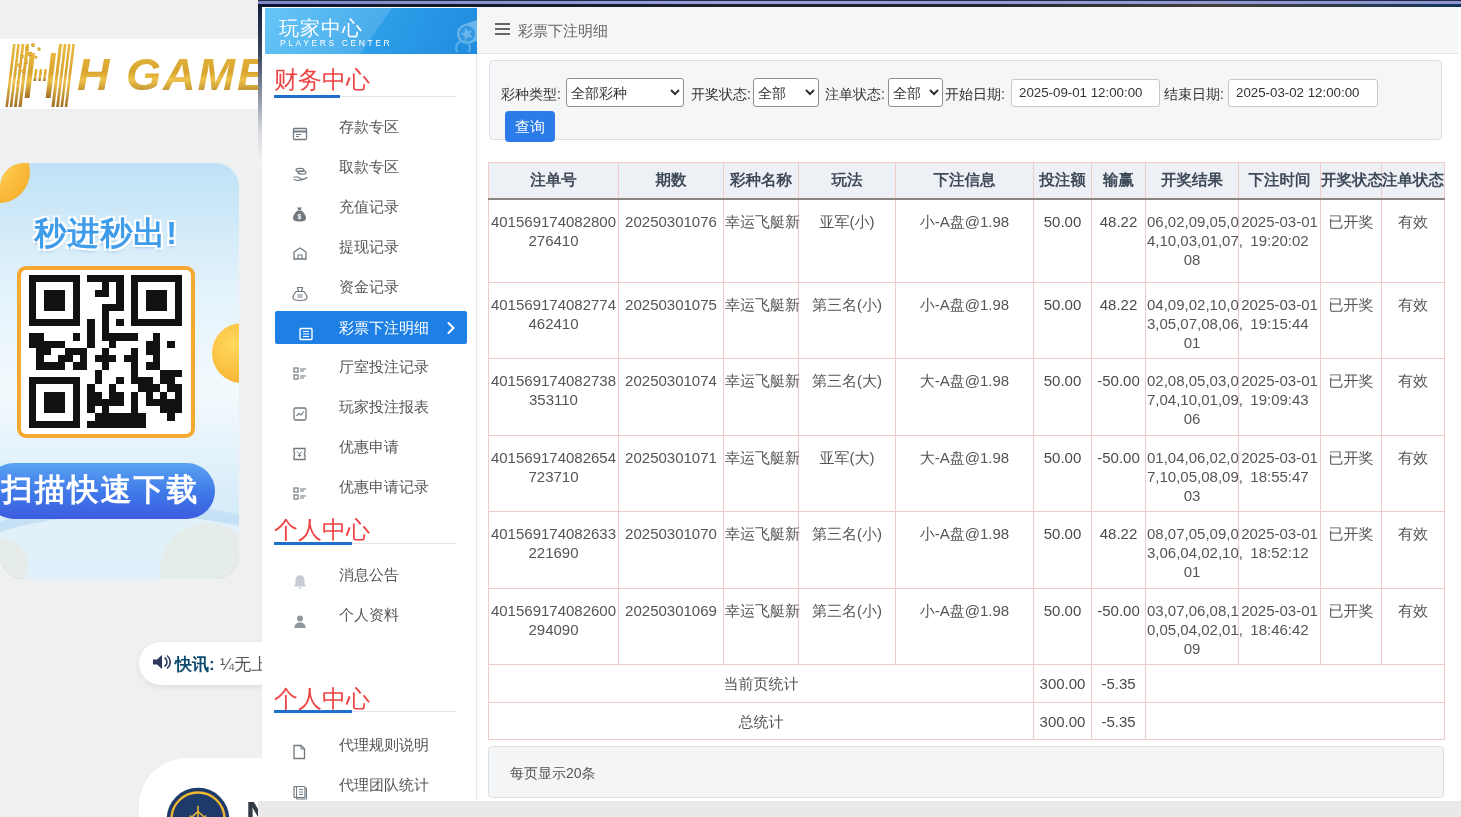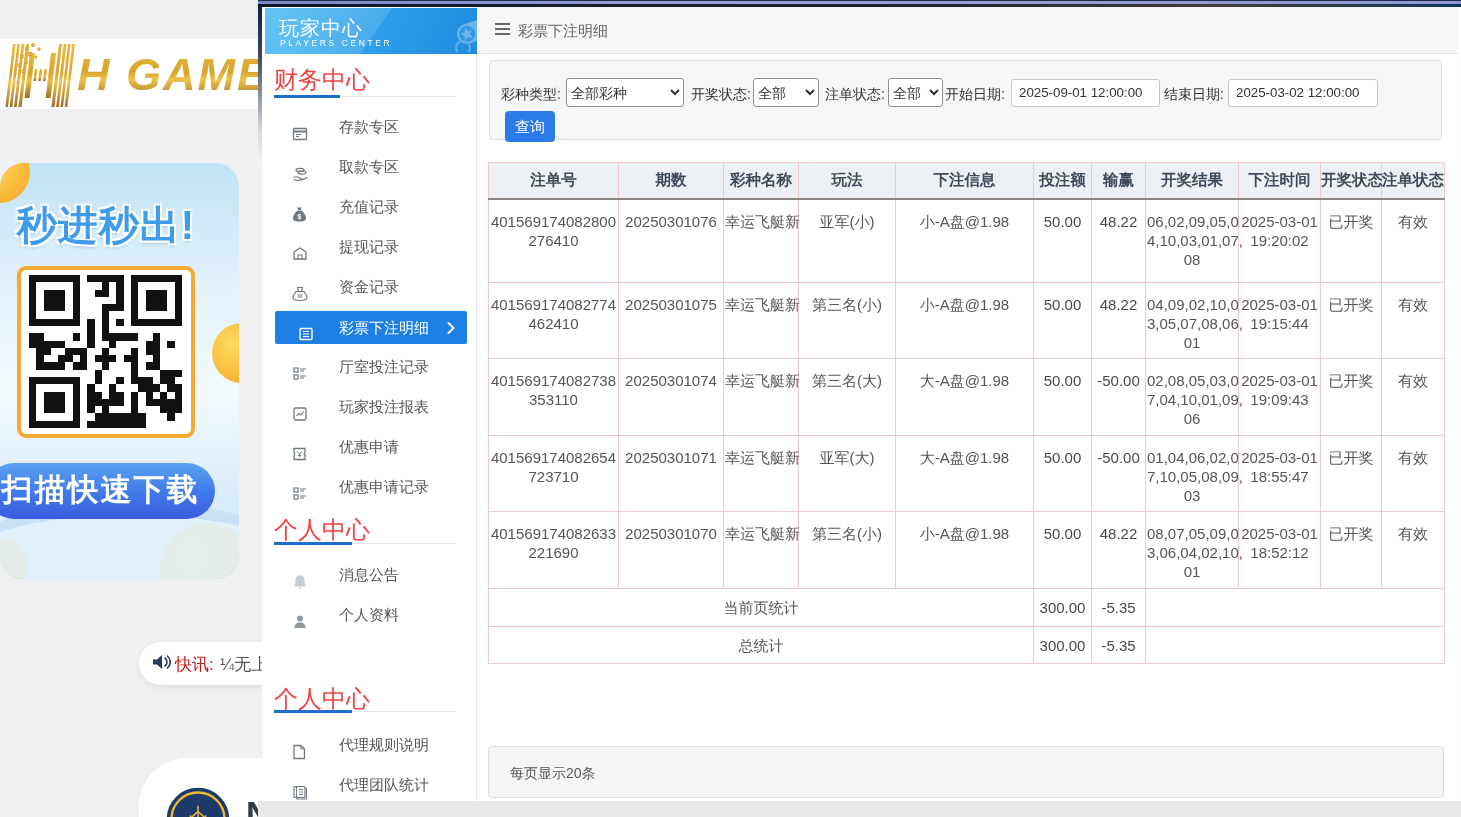--- a/index.html
+++ b/index.html
@@ -7,32 +7,32 @@
   body { font-family:"Liberation Sans", sans-serif; }
   #page { position:relative; width:1461px; height:817px; background:#eef0f2; overflow:hidden; }
   .abs { position:absolute; }
 
   
   #whitestrip { left:0; top:39px; width:1461px; height:70px; background:#fff; }
   #promo { left:0; top:163px; width:239px; height:416px; border-radius:24px;
      background:linear-gradient(180deg,#bfe2f6 0%, #e3f2fb 30%, #f3fafd 55%, #d9edf9 80%, #cfe9fb 100%);
      overflow:hidden; }
   .blob { position:absolute; border-radius:50%; background:radial-gradient(circle at 35% 35%, #ffd95e, #f5a623); }
-  #miaojin { left:0; top:35px; width:212px; text-align:center; font-size:40px; font-weight:900;
+  #miaojin { left:0; top:49px; width:212px; text-align:center; font-size:32px; font-weight:900;
      color:#3f9ceb; letter-spacing:1px;
      text-shadow:-2px -2px 0 #fff, 2px -2px 0 #fff, -2px 2px 0 #fff, 2px 2px 0 #fff, 0 3px 3px rgba(120,170,220,.55); }
   #qrbox { left:17px; top:103px; width:178px; height:172px; background:#fff;
      border:4px solid #f5a933; border-radius:9px; }
   #scanpill { left:-14px; top:300px; width:229px; height:56px; border-radius:28px;
      background:linear-gradient(180deg,#5aa2f2 0%, #3f78e8 55%, #3d5ce0 100%);
      color:#fff; font-size:31px; font-weight:700; text-align:center; line-height:54px; letter-spacing:2px; }
   #kuaixun { left:139px; top:642px; width:160px; height:43px; background:#fff; border-radius:22px;
      box-shadow:0 2px 6px rgba(0,0,0,.08); }
   #kuaixun .kx-ic { position:absolute; left:13px; top:11px; }
-  #kuaixun .kx-t { position:absolute; left:36px; top:11px; font-size:17px; font-weight:400; color:#b91c1c; }
+  #kuaixun .kx-t { position:absolute; left:36px; top:11px; font-size:17px; font-weight:700; color:#0c4a6e; }
   #kuaixun .kx-m { position:absolute; left:81px; top:11px; font-size:17px; color:#555; }
   #bcard { left:139px; top:758px; width:160px; height:59px; background:#fff; border-radius:48px 0 0 0; }
   #bign { left:246px; top:794px; font-size:34px; font-weight:800; color:#333b47; }
 
   
   #panel { left:258px; top:0; width:1203px; height:801px; }
   #bar-line { left:0; top:0; width:1203px; height:1px; background:#242a4a; }
   #bar-purple { left:0; top:1px; width:1203px; height:3px;
      background:linear-gradient(90deg,#7e86c6,#9aa2da 40%,#8e96d2); }
   #bar-dark { left:0; top:4px; width:1203px; height:3px;
@@ -547,20 +547,33 @@
               <td>幸运飞艇新</td>
               <td>第三名(小)</td>
               <td>小-A盘@1.98</td>
               <td class="num">50.00</td>
               <td class="num">48.22</td>
               <td>08,07,05,09,0<br>3,06,04,02,10,<br>01</td>
               <td>2025-03-01<br>18:52:12</td>
               <td>已开奖</td>
               <td>有效</td>
             </tr>
+        <tr style="height:76px">
+              <td>401569174082600<br>294090</td>
+              <td>20250301069</td>
+              <td>幸运飞艇新</td>
+              <td>第三名(小)</td>
+              <td>小-A盘@1.98</td>
+              <td class="num">50.00</td>
+              <td class="num">-50.00</td>
+              <td>03,07,06,08,1<br>0,05,04,02,01,<br>09</td>
+              <td>2025-03-01<br>18:46:42</td>
+              <td>已开奖</td>
+              <td>有效</td>
+            </tr>
         <tr class="sum" style="height:38px">
               <td colspan="5">当前页统计</td>
               <td class="num">300.00</td>
               <td class="num">-5.35</td>
               <td colspan="4"></td>
             </tr>
         <tr class="sum" style="height:37px">
               <td colspan="5">总统计</td>
               <td class="num">300.00</td>
               <td class="num">-5.35</td>

